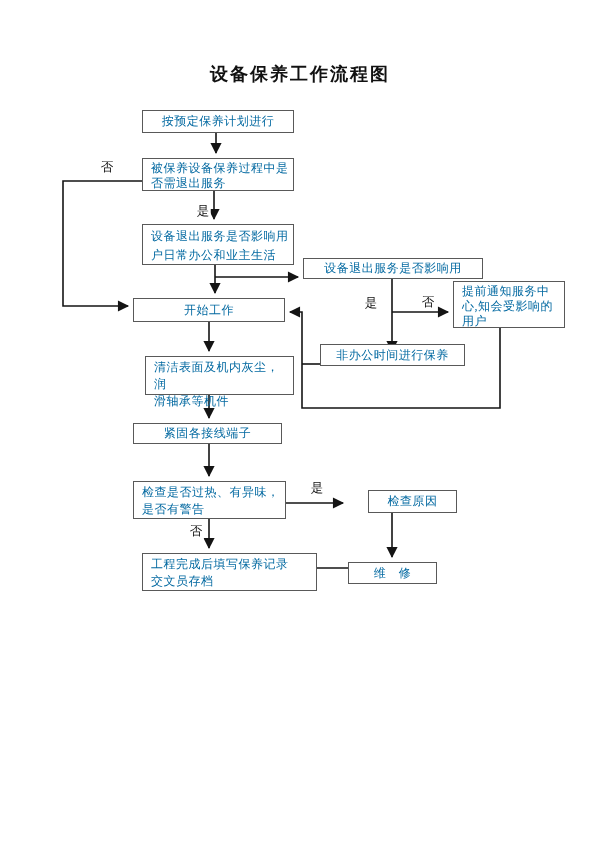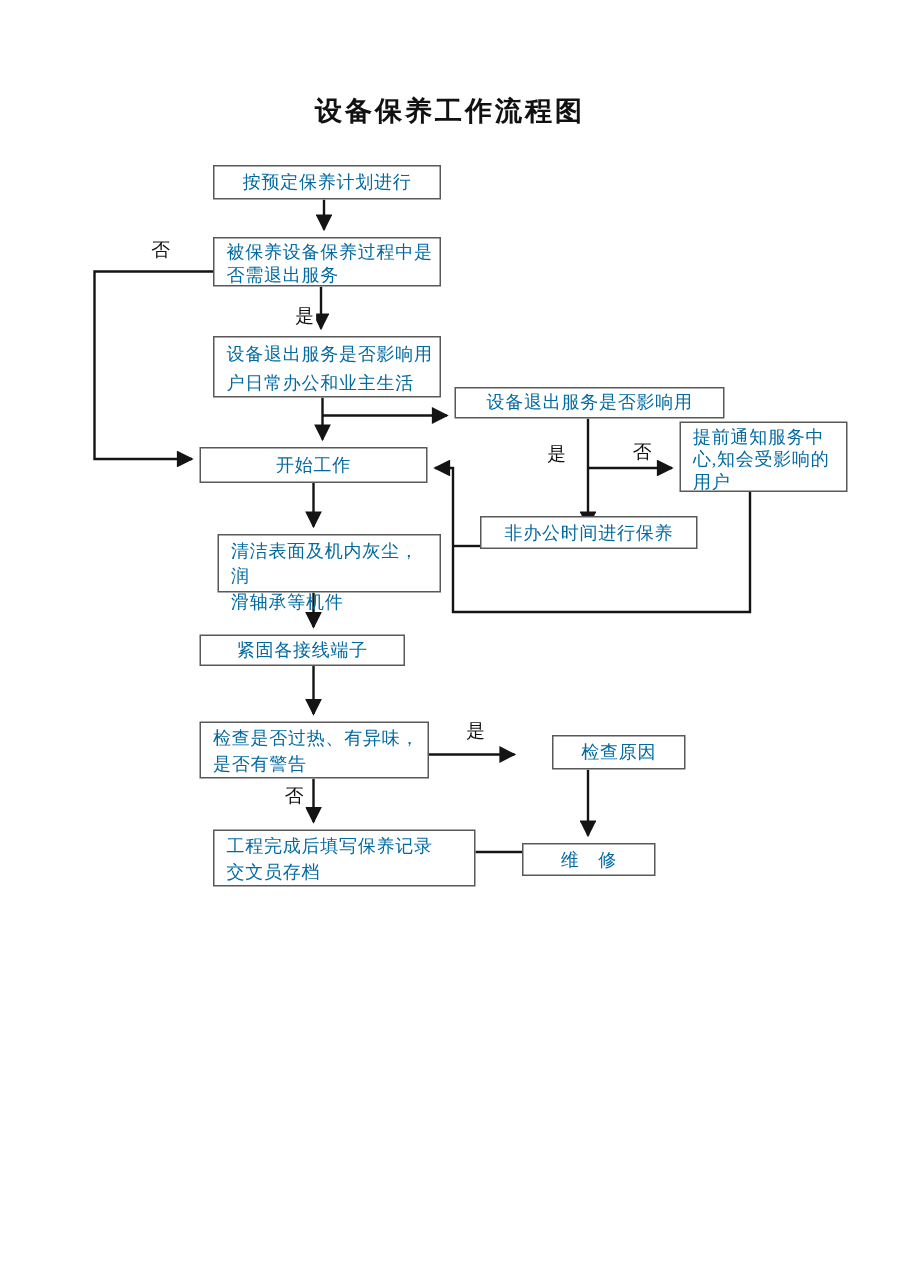--- a/index.html
+++ b/index.html
@@ -75,21 +75,21 @@
 心,知会受影响的
 用户</div>
 
   <div class="node center" style="left:133px; top:298px; width:152px; height:24px;">开始工作</div>
 
   <div class="node center" style="left:320px; top:344px; width:145px; height:22px;">非办公时间进行保养</div>
 
   <div class="node left lh17" style="left:133px; top:356px; width:149px; height:39px;margin-left:12px;">清洁表面及机内灰尘，润
 滑轴承等机件</div>
 
-  <div class="node center" style="left:133px; top:423px; width:137px; height:21px;">紧固各接线端子</div>
+  <div class="node center" style="left:133px; top:423px; width:149px; height:21px;">紧固各接线端子</div>
 
   <div class="node left lh17" style="left:133px; top:481px; width:153px; height:38px;">检查是否过热、有异味，
 是否有警告</div>
 
   <div class="node center" style="left:368px; top:490px; width:89px; height:23px;">检查原因</div>
 
   <div class="node center" style="left:348px; top:562px; width:89px; height:22px;">维　修</div>
 
   <div class="node left lh17" style="left:142px; top:553px; width:175px; height:38px;">工程完成后填写保养记录
 交文员存档</div>

